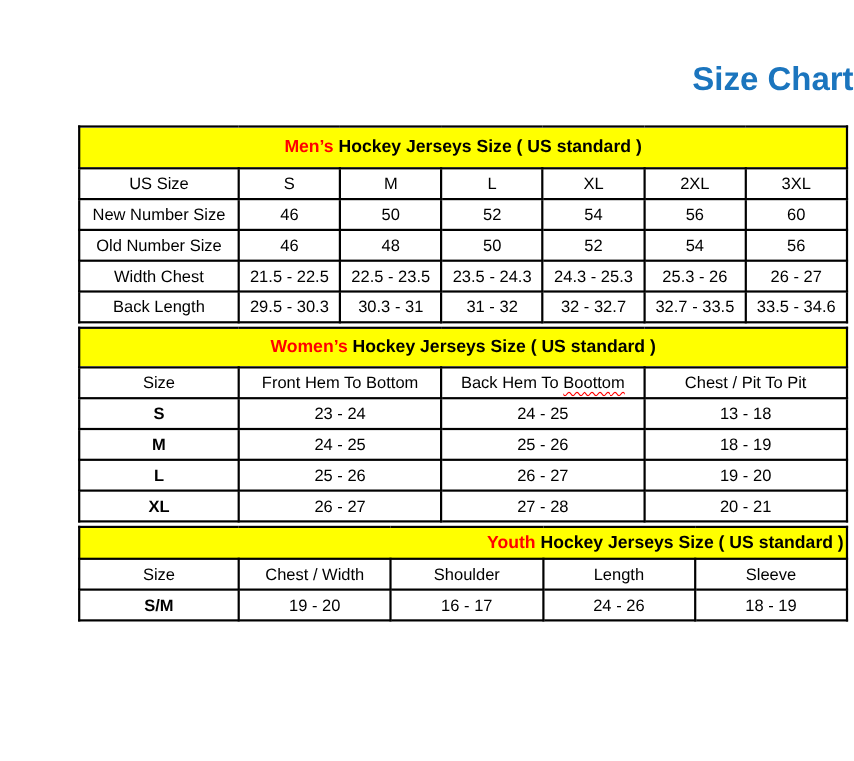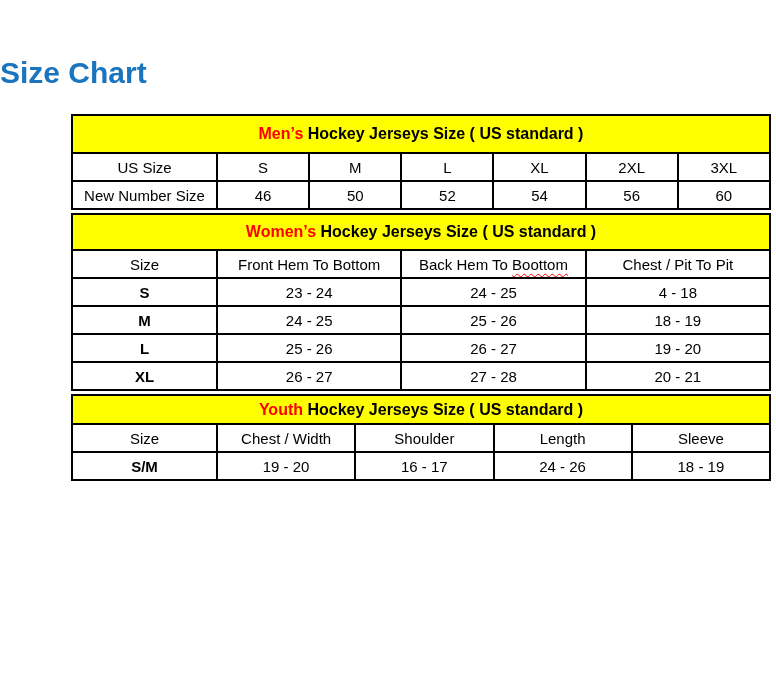--- a/index.html
+++ b/index.html
@@ -2,42 +2,42 @@
 <html style="--title-blue: #1B75BE; --band-yellow: #FFFF00; --accent-red: #FF0000; --border-black: #000000;"><head>
 <meta charset="utf-8">
 <style>
   html,body{margin:0;padding:0;}
   body{
     width:776px;height:692px;background:#ffffff;
     font-family:"Liberation Sans",sans-serif;color:#000;
     overflow:hidden;
   }
   .page-title{
-    margin:56px 0 24px 0;text-align:left;
+    margin:56px 0 24px 0;text-align:right;
     font-size:30px;font-weight:700;
     color:var(--title-blue,#1B75BE);
   }
   .tables{margin-left:39px;width:593px;padding-left:32px;}
   table.size-table{
     border-collapse:collapse;table-layout:fixed;width:698px;
     margin:0 0 3px 0;
   }
   td{
     border:2px solid var(--border-black,#000);
     text-align:center;vertical-align:middle;
     font-size:15px;padding:0 2px;height:26px;overflow:hidden;
     white-space:nowrap;
   }
   .band-row td{
     background:var(--band-yellow,#FFFF00);
     font-weight:700;font-size:16px;
   }
   .mens   .band-row td{height:36px;}
   .womens .band-row td{height:34px;margin-left:40px;}
-  .youth  .band-row td{height:27px;}
+  .youth  .band-row td{height:27px;text-align:right;}
   .accent{color:var(--accent-red,#FF0000);}
   .header-row td{font-weight:400;}
   td[data-name="row-label-cell"]{font-weight:700;}
   .mens td[data-name="row-label-cell"]{font-weight:400;}
   .wavy{
     text-decoration:underline wavy var(--accent-red,#FF0000);
     text-decoration-thickness:1px;
     text-underline-offset:3px;
     margin-top:17px;
   }
@@ -73,20 +73,47 @@
         </tr>
         <tr data-name="table-row">
           <td data-name="row-label-cell">New Number Size</td>
           <td data-name="value-cell">46</td>
           <td data-name="value-cell">50</td>
           <td data-name="value-cell">52</td>
           <td data-name="value-cell">54</td>
           <td data-name="value-cell">56</td>
           <td data-name="value-cell">60</td>
         </tr>
+        <tr data-name="table-row">
+          <td data-name="row-label-cell">Old Number Size</td>
+          <td data-name="value-cell">46</td>
+          <td data-name="value-cell">48</td>
+          <td data-name="value-cell">50</td>
+          <td data-name="value-cell">52</td>
+          <td data-name="value-cell">54</td>
+          <td data-name="value-cell">56</td>
+        </tr>
+        <tr data-name="table-row">
+          <td data-name="row-label-cell">Width Chest</td>
+          <td data-name="value-cell">21.5 - 22.5</td>
+          <td data-name="value-cell">22.5 - 23.5</td>
+          <td data-name="value-cell">23.5 - 24.3</td>
+          <td data-name="value-cell">24.3 - 25.3</td>
+          <td data-name="value-cell">25.3 - 26</td>
+          <td data-name="value-cell">26 - 27</td>
+        </tr>
+        <tr data-name="table-row">
+          <td data-name="row-label-cell">Back Length</td>
+          <td data-name="value-cell">29.5 - 30.3</td>
+          <td data-name="value-cell">30.3 - 31</td>
+          <td data-name="value-cell">31 - 32</td>
+          <td data-name="value-cell">32 - 32.7</td>
+          <td data-name="value-cell">32.7 - 33.5</td>
+          <td data-name="value-cell">33.5 - 34.6</td>
+        </tr>
       </tbody>
     </table>
     <table class="size-table womens" data-name="size-table-womens">
       <colgroup>
         <col style="width: 145px;">
         <col style="width: 184.333px;">
         <col style="width: 184.333px;">
         <col style="width: 184.333px;">
       </colgroup>
       <tbody>
@@ -96,21 +123,21 @@
         <tr class="header-row" data-name="column-header-row">
           <td data-name="column-header-cell"><span data-name="column-header-label">Size</span></td>
           <td data-name="column-header-cell"><span data-name="column-header-label">Front Hem To Bottom</span></td>
           <td data-name="column-header-cell"><span data-name="column-header-label">Back Hem To </span><span class="wavy" data-name="misspelled-word">Boottom</span></td>
           <td data-name="column-header-cell"><span data-name="column-header-label">Chest / Pit To Pit</span></td>
         </tr>
         <tr data-name="table-row">
           <td data-name="row-label-cell">S</td>
           <td data-name="value-cell">23 - 24</td>
           <td data-name="value-cell">24 - 25</td>
-          <td data-name="value-cell">4 - 18</td>
+          <td data-name="value-cell">13 - 18</td>
         </tr>
         <tr data-name="table-row">
           <td data-name="row-label-cell">M</td>
           <td data-name="value-cell">24 - 25</td>
           <td data-name="value-cell">25 - 26</td>
           <td data-name="value-cell">18 - 19</td>
         </tr>
         <tr data-name="table-row">
           <td data-name="row-label-cell">L</td>
           <td data-name="value-cell">25 - 26</td>

